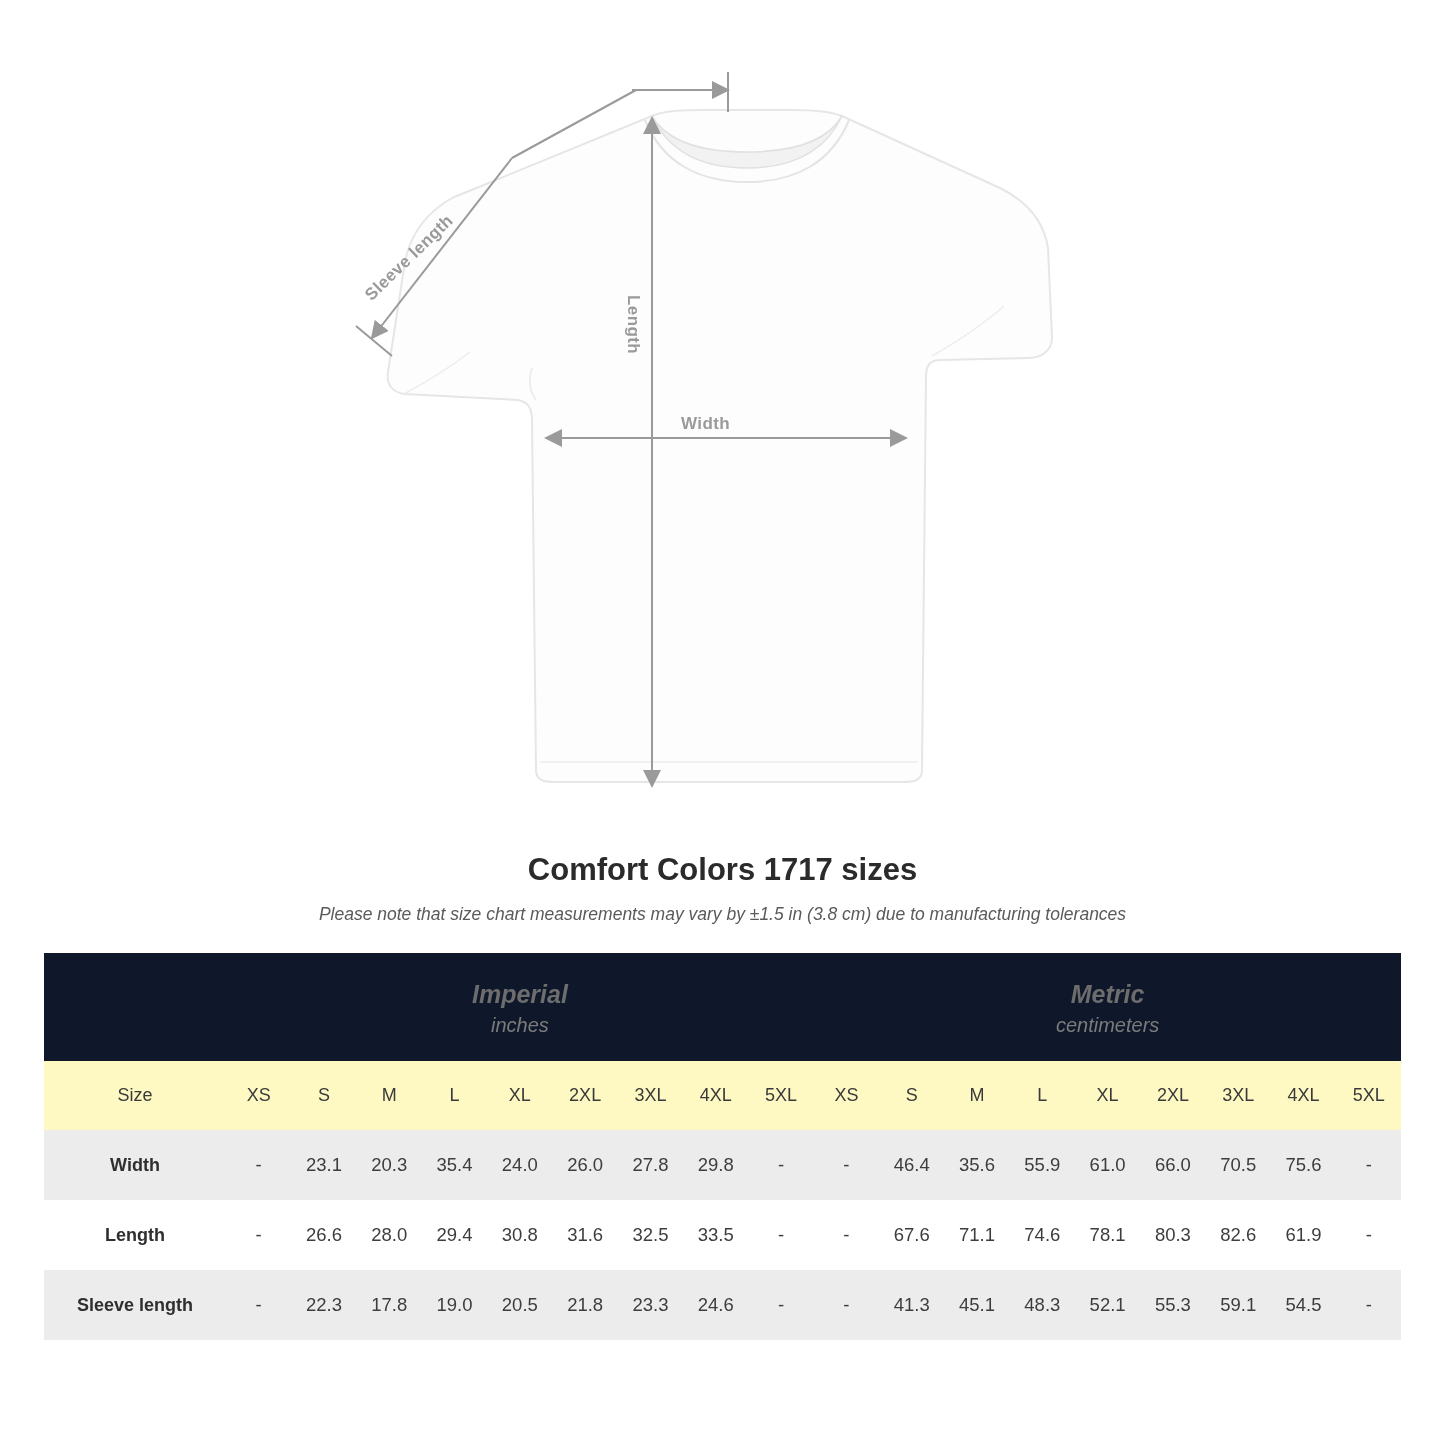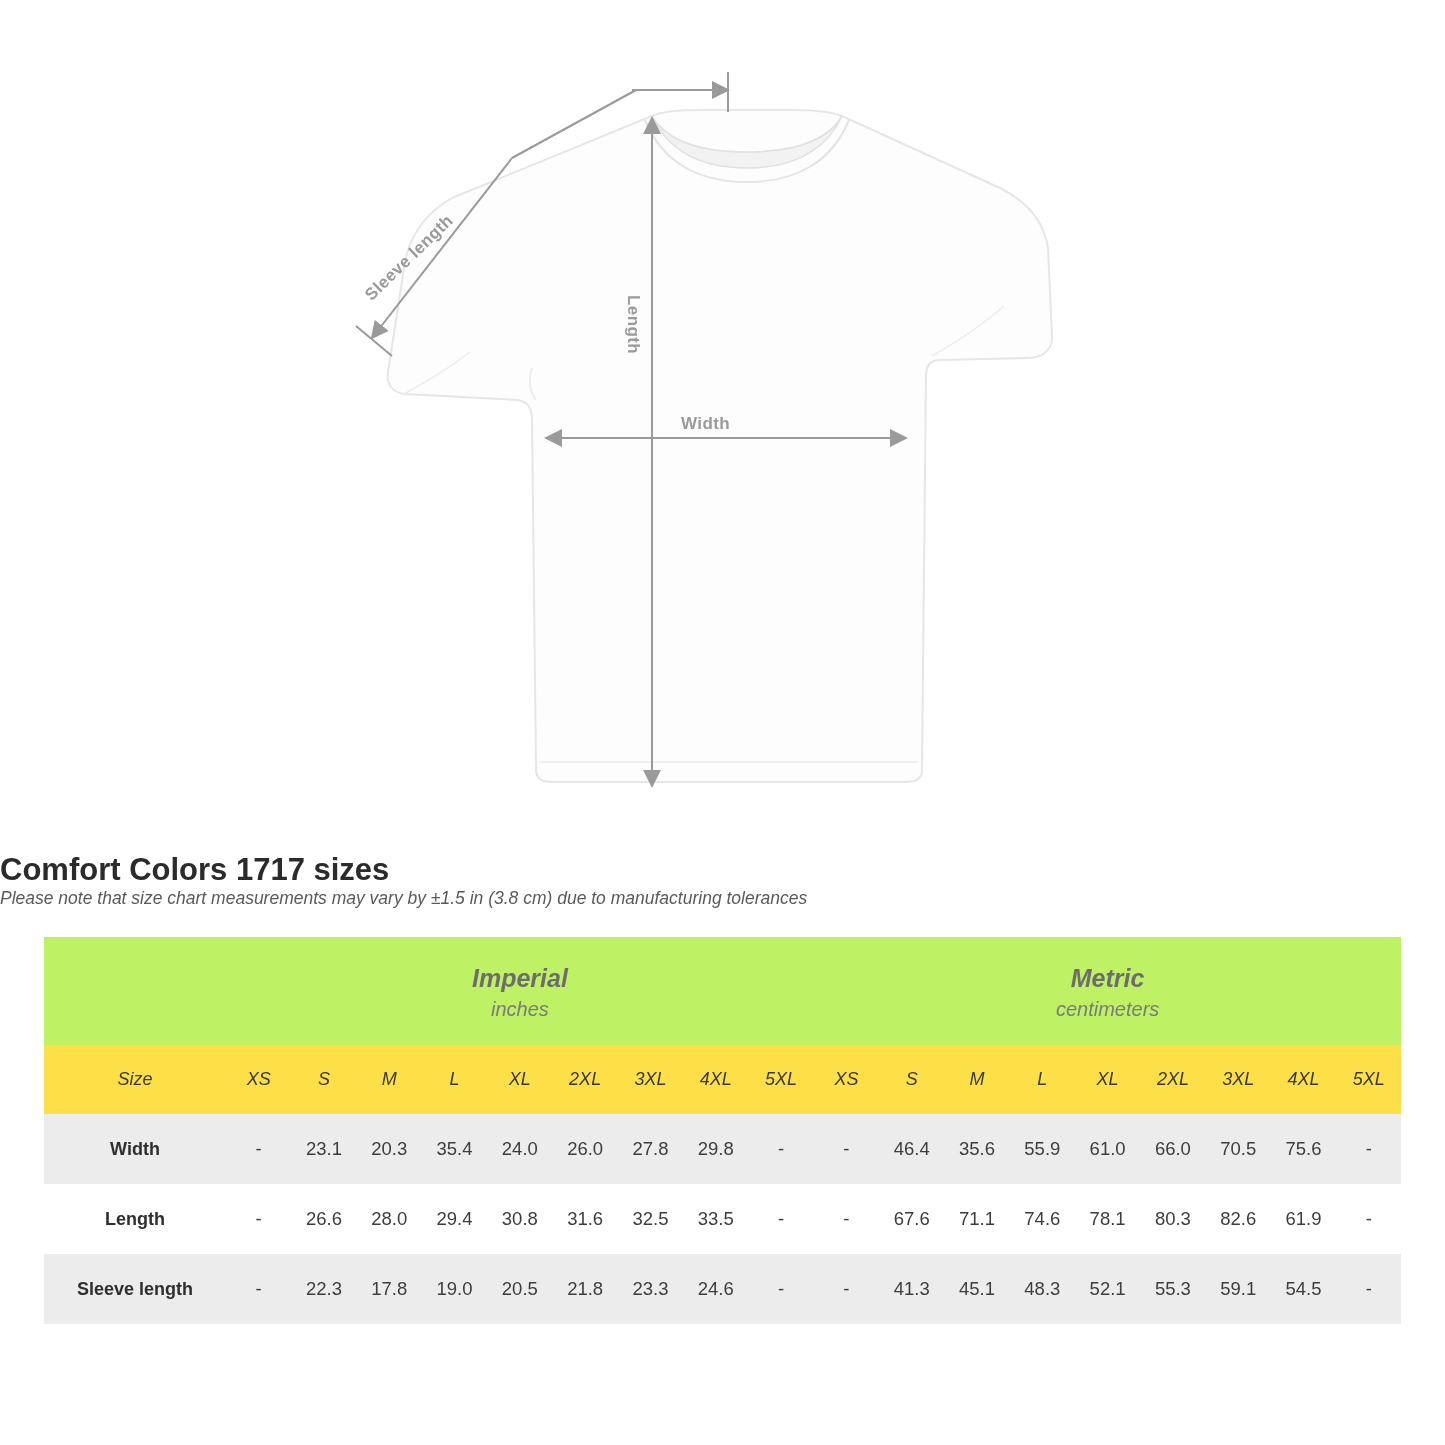--- a/index.html
+++ b/index.html
@@ -47,33 +47,34 @@
   }
   .dim-label.sleeve-label {
     left: 375px;
     top: 285px;
     transform: rotate(-44deg);
     transform-origin: left bottom;
   }
 
   
   .heading-wrap {
+    text-align: center;
     margin-top: 22px;
   }
   .chart-title {
     font-size: 31px;
     font-weight: bold;
     color: #2b2b2b;
     margin: 0;
   }
   .chart-note {
     font-size: 17.5px;
     font-style: italic;
     color: #5a5a5a;
-    margin-top: 0;
+    margin-top: 16px;
   }
 
   
   .table-wrap {
     margin: 28px 44px 0 44px;
   }
   table.size-table {
     border-collapse: collapse;
     width: 1357px;
     table-layout: fixed;
@@ -81,45 +82,44 @@
   table.size-table td,
   table.size-table th {
     text-align: center;
     vertical-align: middle;
     font-weight: normal;
     border: none;
   }
 
   
   .unit-row td {
-    background: #bef264;
+    background: #0f172a;
     padding: 26px 0 24px 0;
   }
   .unit-name {
     font-size: 25px;
     font-style: italic;
     font-weight: bold;
     color: #6d6d6d;
     line-height: 1.25;
   }
   .unit-sub {
     font-size: 20px;
     font-style: italic;
     color: #7b7b7b;
     margin-top: 4px;
   }
 
   
   .size-row td {
-    background: #fde047;
+    background: #fef9c3;
     padding: 24px 0;
     font-size: 18px;
     font-weight: bold;
     color: #3a3a3a;
-    font-style: italic;
   }
   .size-row td.rowlabel {
     font-size: 18px;
   }
 
   
   .data-row td {
     padding: 24px 0;
     font-size: 18.5px;
     color: #3d3d3d;

